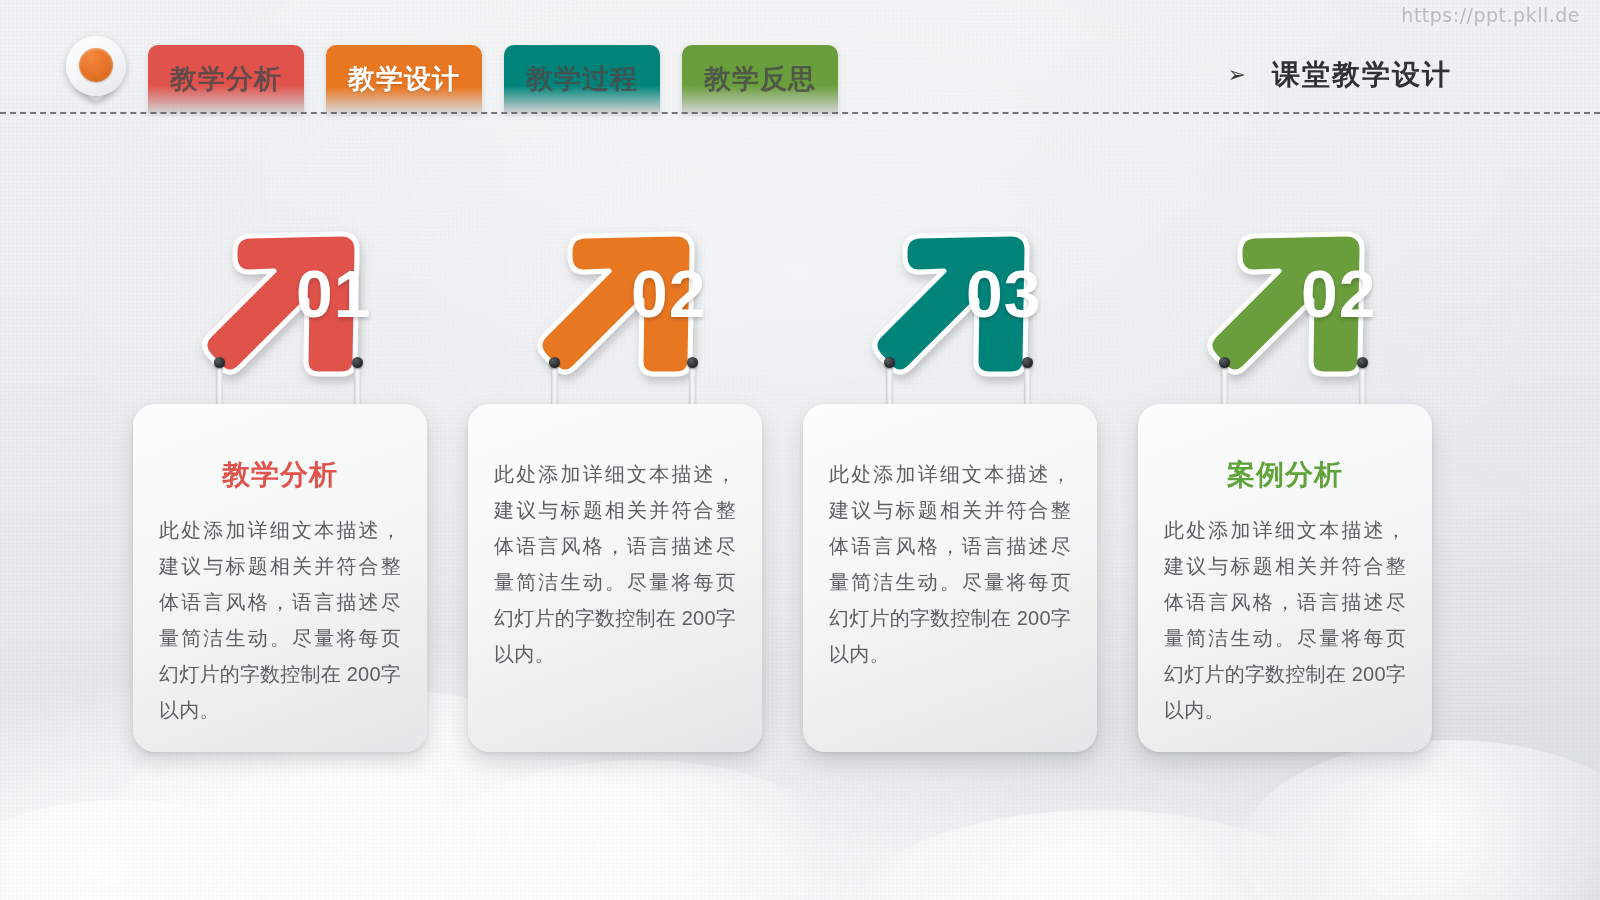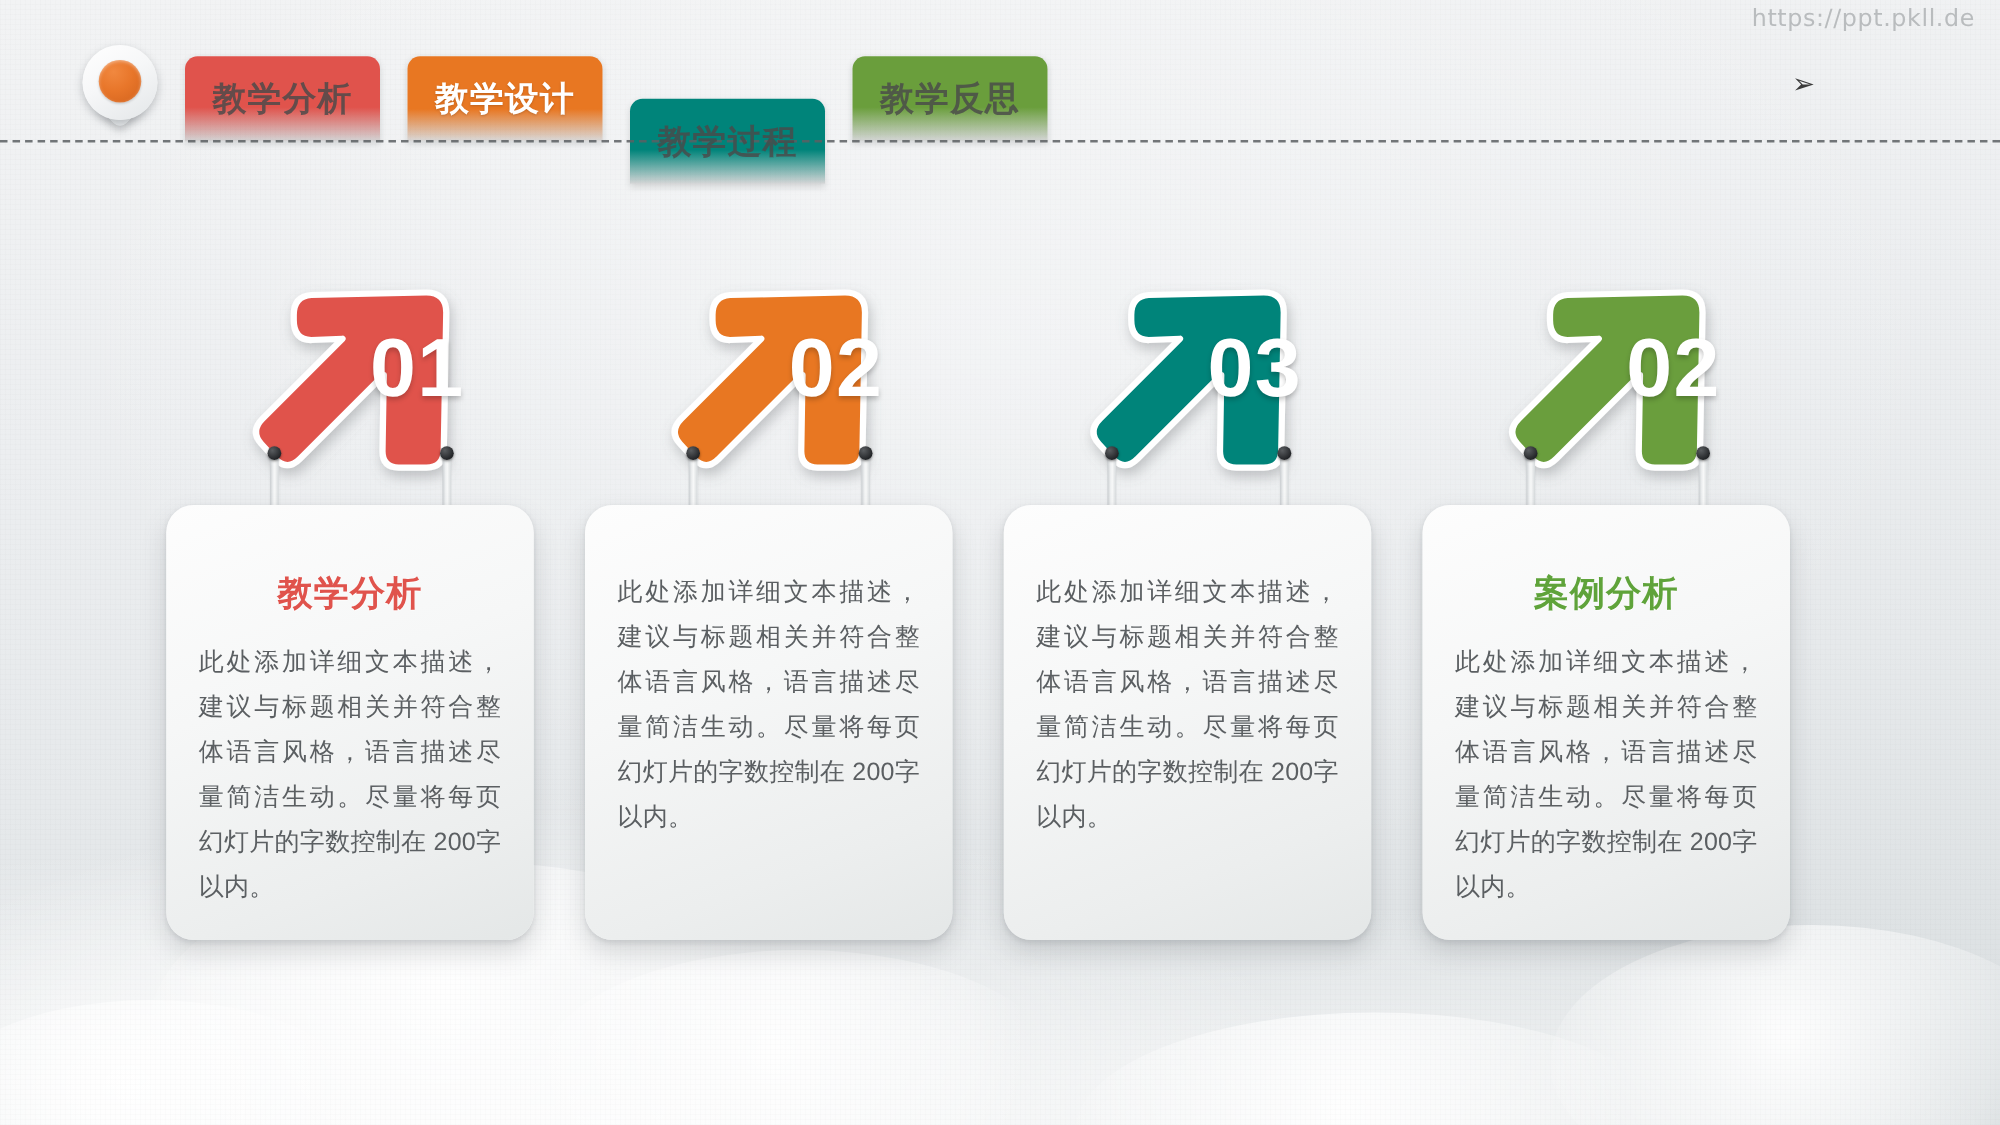--- a/index.html
+++ b/index.html
@@ -183,30 +183,31 @@
       <div class="pin-dot"></div>
     </div>
 
     <div id="tabs">
         <div class="tab inactive" style="background: linear-gradient(rgb(224, 83, 76) 0%, rgb(224, 83, 76) 60%, rgba(0, 0, 0, 0.12) 100%);">
           <span class="tab-label">教学分析</span>
         </div>
         <div class="tab active" style="background: linear-gradient(rgb(232, 119, 34) 0%, rgb(232, 119, 34) 62%, rgba(0, 0, 0, 0.1) 100%); justify-content: center;">
           <span class="tab-label">教学设计</span>
         </div>
-        <div class="tab inactive" style="background: linear-gradient(rgb(0, 132, 122) 0%, rgb(0, 132, 122) 60%, rgba(0, 0, 0, 0.12) 100%); margin-top: 34px;">
+        <div class="tab inactive" style="background: linear-gradient(rgb(0, 132, 122) 0%, rgb(0, 132, 122) 60%, rgba(0, 0, 0, 0.12) 100%);">
           <span class="tab-label">教学过程</span>
         </div>
         <div class="tab inactive" style="background: linear-gradient(rgb(106, 158, 60) 0%, rgb(106, 158, 60) 60%, rgba(0, 0, 0, 0.12) 100%);">
           <span class="tab-label">教学反思</span>
         </div>
       </div>
 
     <div id="section-title">
       <span class="bullet">➢</span>
+      <span class="stitle">课堂教学设计</span>
     </div>
 
     <div id="divider"></div>
   </div>
 
   <div id="items">
       <div class="item" style="left: 133px;">
         <div class="arrow-wrap" style="left: 60px;">
           <svg width="200" height="150" viewBox="0 0 200 150">
             <defs>

